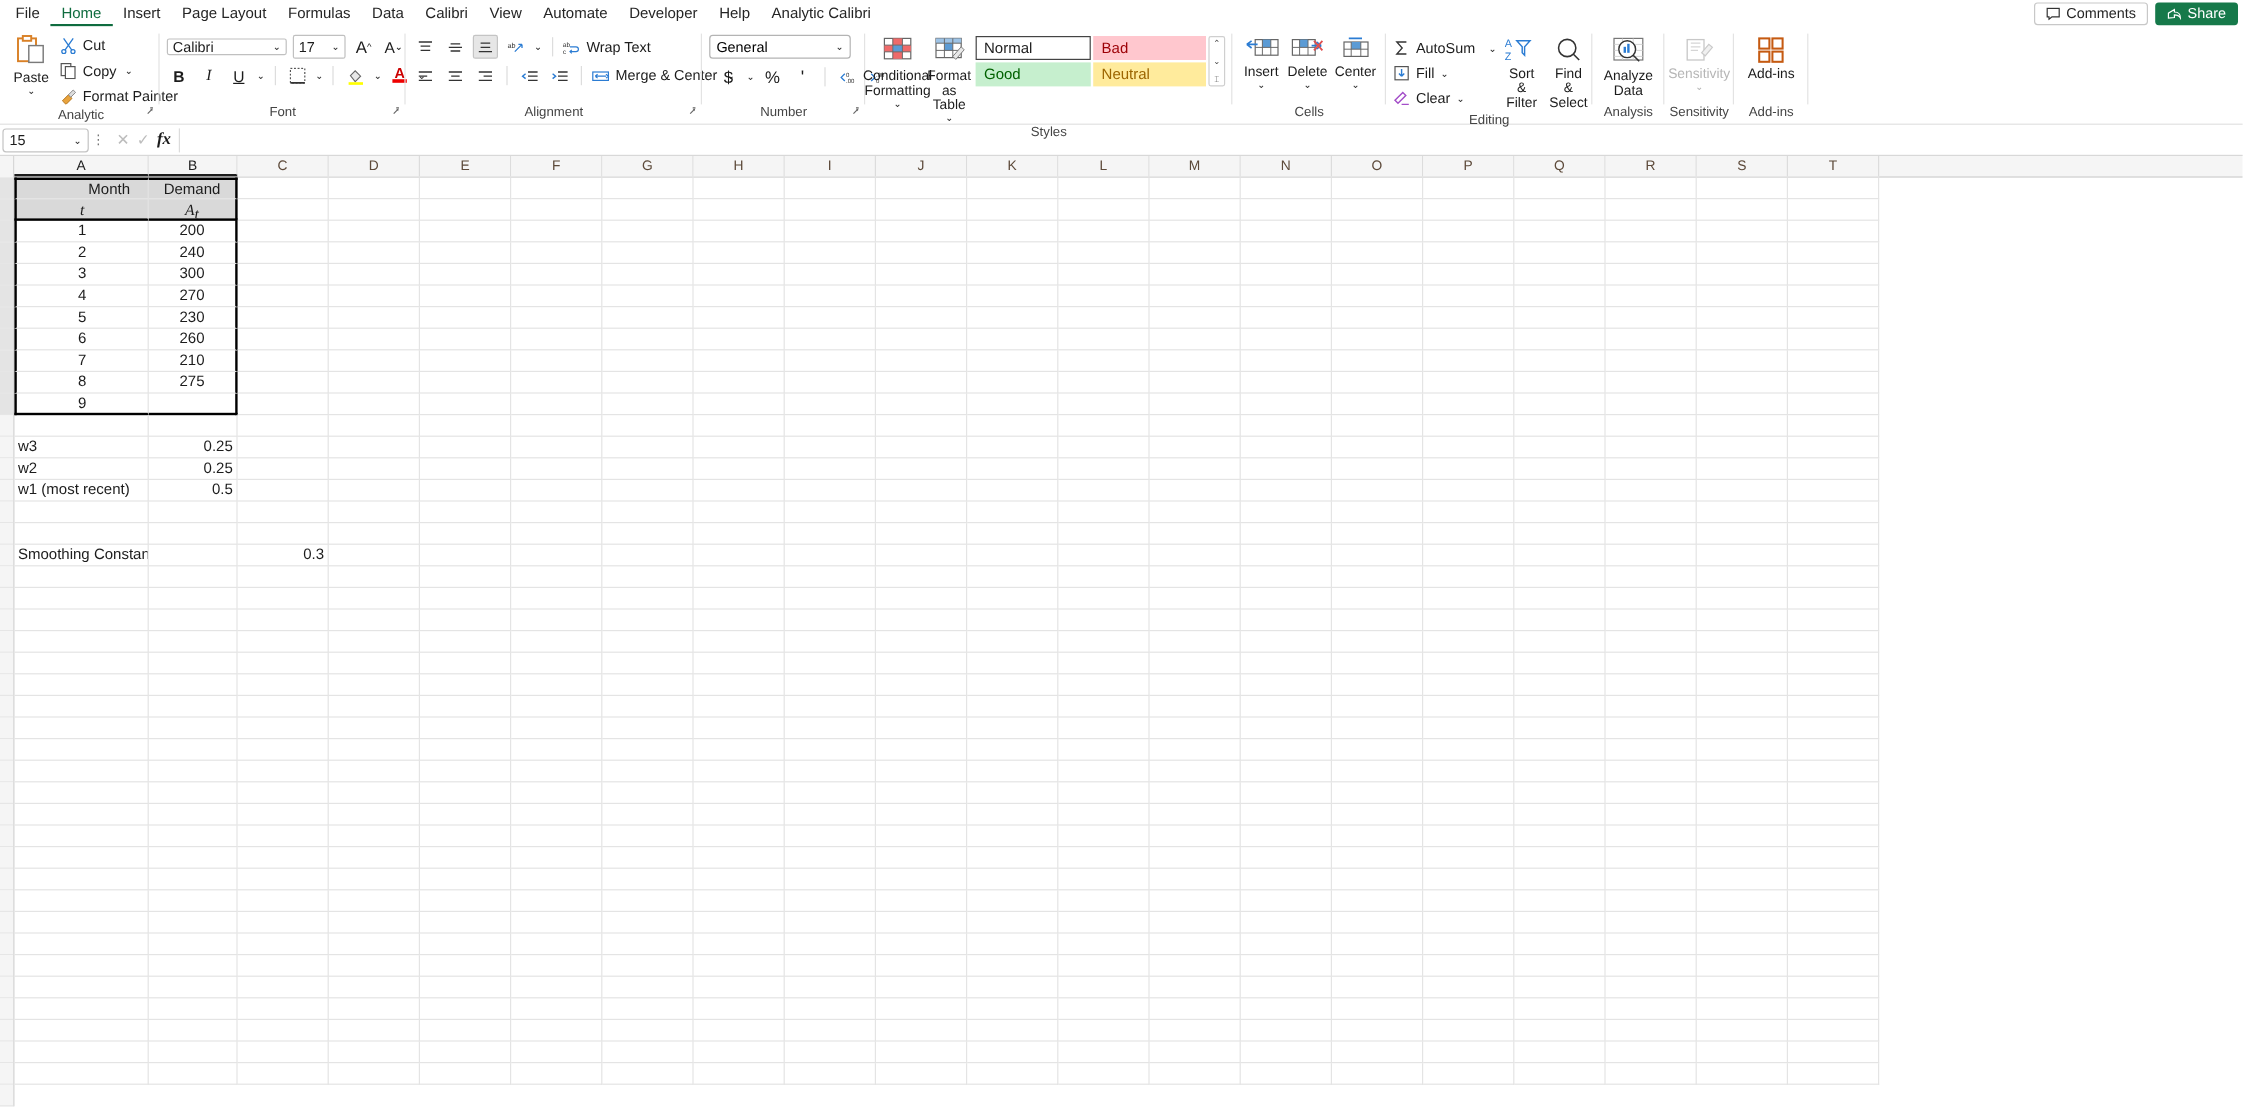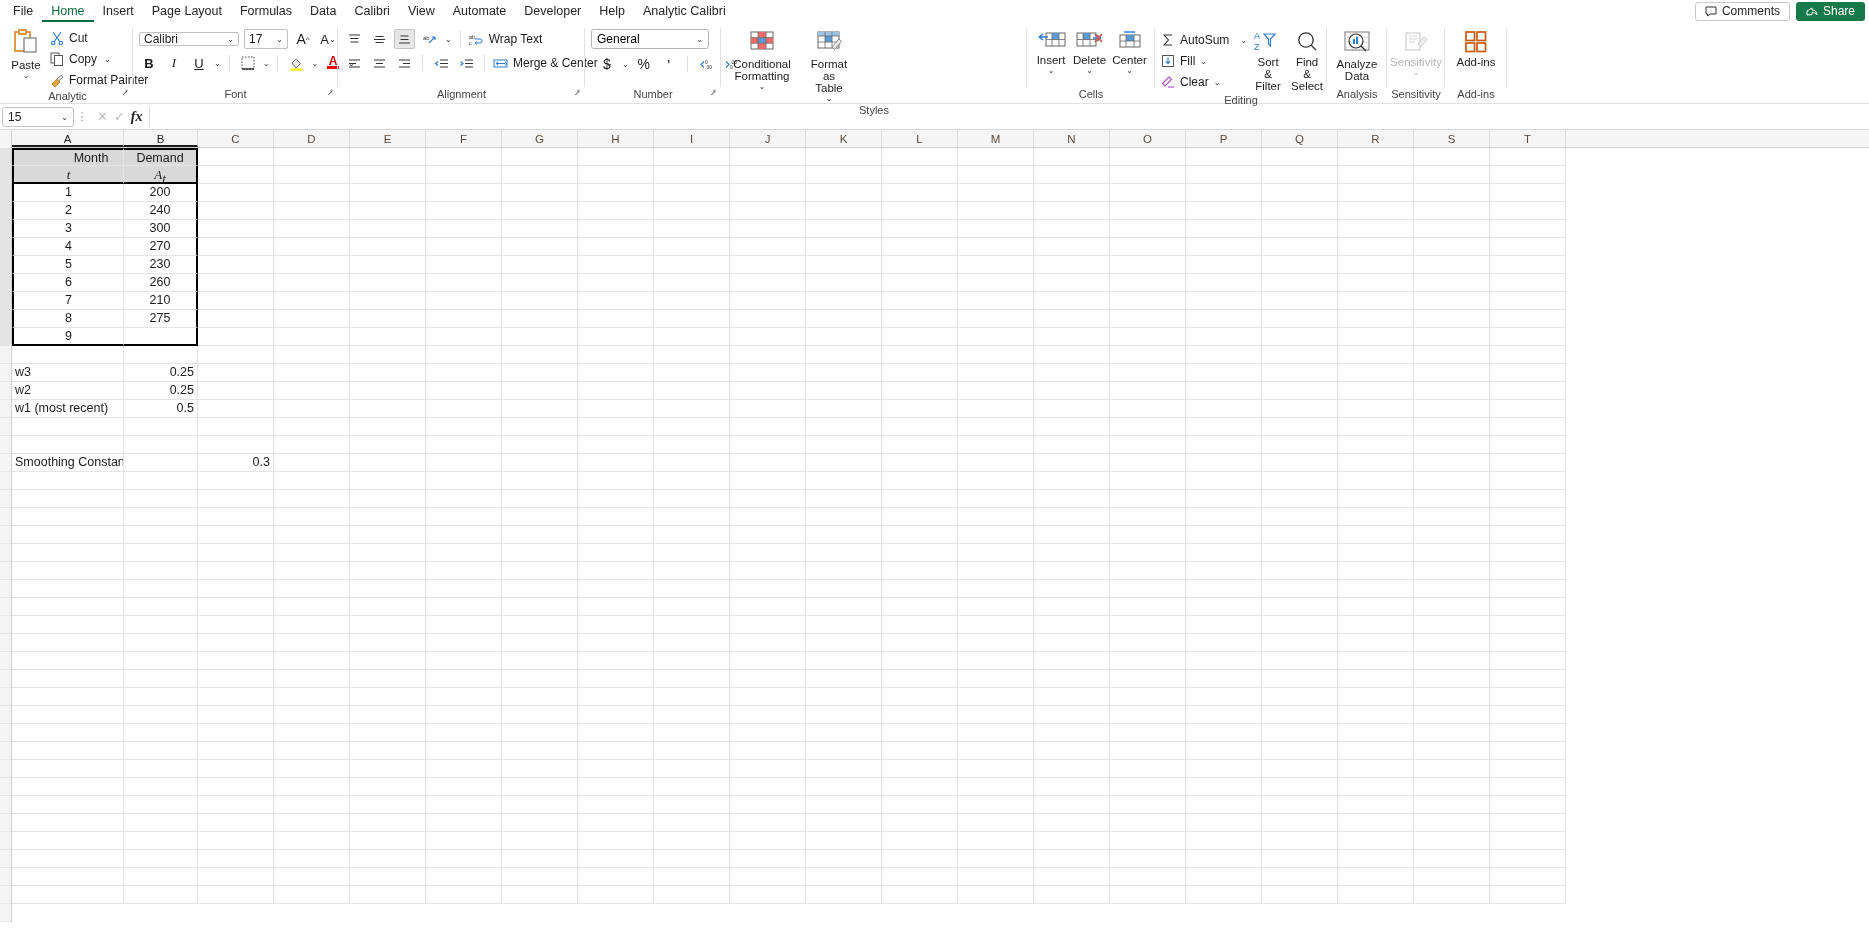--- a/index.html
+++ b/index.html
@@ -576,20 +576,33 @@
             <rect x="3" y="2" width="21" height="16" fill="#fff" stroke="#666" stroke-width="1"></rect>
             <rect x="3" y="2" width="21" height="4" fill="#9dc3e6"></rect>
             <rect x="10" y="6" width="7" height="6" fill="#5b9bd5"></rect>
             <path d="M3 6h21M3 12h21M10 2v16M17 2v16" stroke="#666" stroke-width=".8"></path>
             <path d="M17 17l7-8 2.5 2.5-7 8z" fill="#e8e8e8" stroke="#777" stroke-width=".8"></path>
           </svg>
         </span>
         <span class="cap" style="white-space:pre-line;line-height:12px">Format as
 Table</span>
         <span class="chev">⌄</span>
+      </div>
+      <div style="display:flex;align-items:flex-start;margin-top:2px">
+        <div class="stylegal">
+          <div class="stylecell st-normal">Normal</div>
+          <div class="stylecell st-bad">Bad</div>
+          <div class="stylecell st-good">Good</div>
+          <div class="stylecell st-neutral">Neutral</div>
+        </div>
+        <div class="galnav">
+          <span>⌃</span>
+          <span>⌄</span>
+          <span>⌶</span>
+        </div>
       </div>
     </div>
     <div class="rlabel">Styles</div>
     <div class="sep"></div>
   </div>
 
   <div class="rgroup" style="width:128px">
     <div class="rbody" style="gap:2px;padding-top:3px">
       <div class="bigbtn" style="width:38px">
         <span class="glyph ico">

